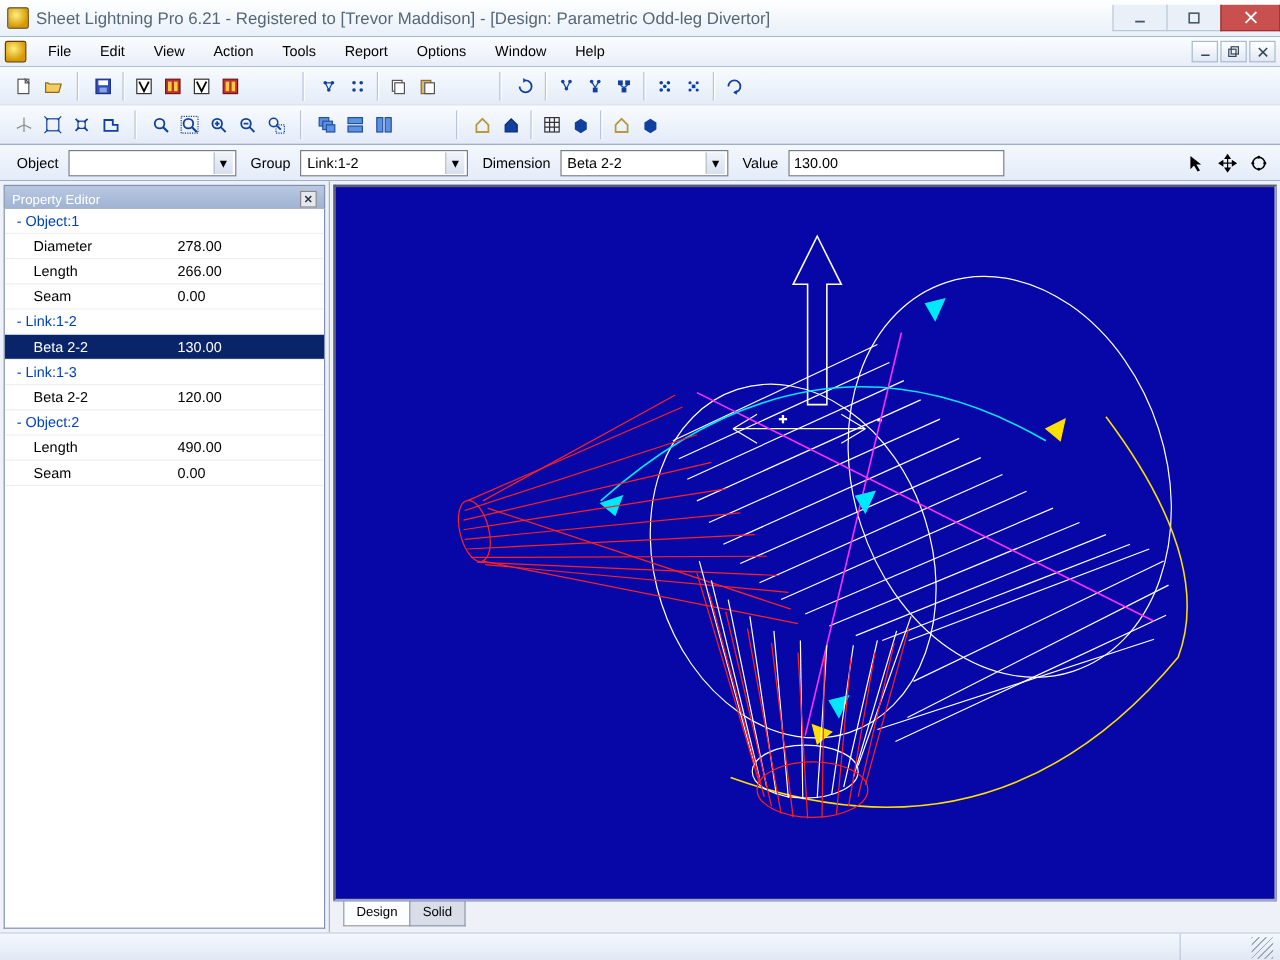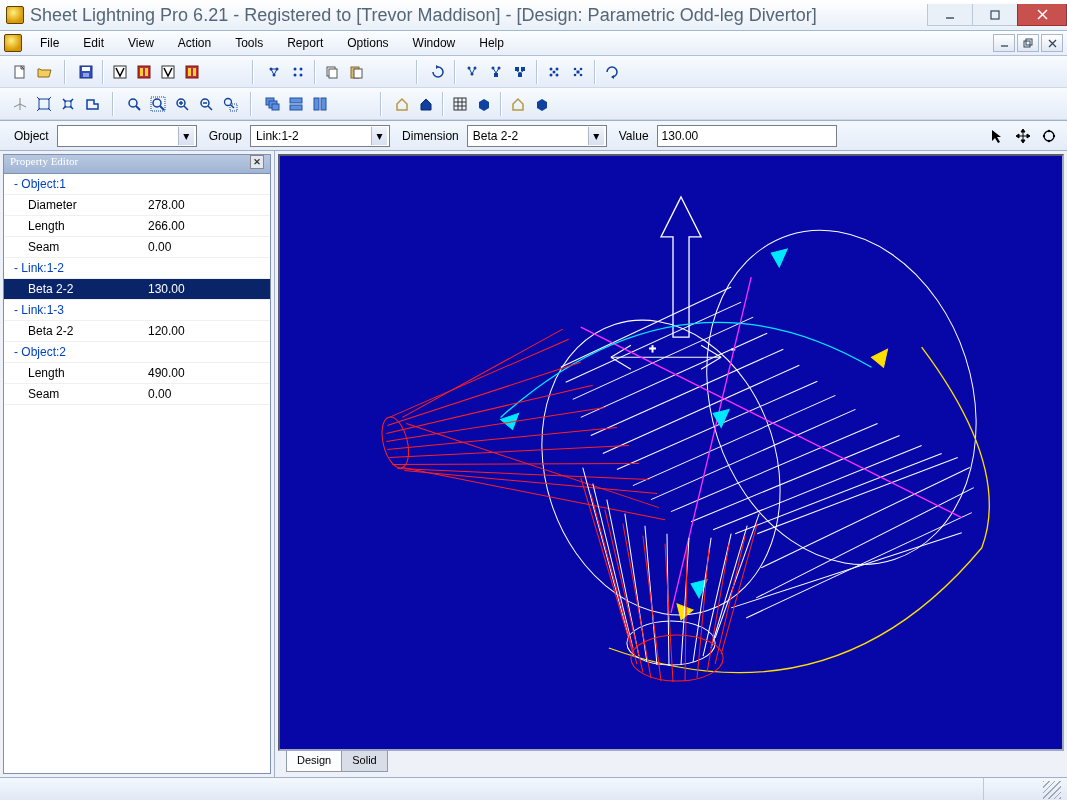--- a/index.html
+++ b/index.html
@@ -1,21 +1,21 @@
 <!DOCTYPE html>
 <html><head>
 <meta charset="utf-8">
 <style>
 * { margin: 0; padding: 0; box-sizing: border-box; }
 body { font-family: "Segoe UI", Tahoma, sans-serif; font-size: 12px; background: #fff; width: 1067px; height: 800px; overflow: hidden; }
 
 
 .titlebar { height: 31px; background: linear-gradient(#fff, #e8f0f8); border-bottom: 1px solid #a0b8d0; display: flex; align-items: center; padding-left: 6px; }
 .titlebar .app-icon { width: 18px; height: 18px; background: radial-gradient(circle at 40% 35%, #ffef80, #d89800 70%); border: 1px solid #604000; border-radius: 2px; margin-right: 6px; }
-.titlebar .title { color: #567; font-size: 18px; flex: 1; }
+.titlebar .title { color: #567; font-size: 14px; flex: 1; }
 .titlebar .winbtns { display: flex; }
 .titlebar .winbtn { width: 46px; height: 22px; border: 1px solid #bcc8d8; border-top: none; background: #eaf0f8; display: flex; align-items: center; justify-content: center; margin-left: -1px; font-size: 13px; color: #456; cursor: pointer; }
 .titlebar .winbtn.close { background: #c8504f; color: #fff; border-color: #a03030; width: 50px; }
 .titlebar .winbtn.close svg path { stroke: #fff; }
 
 
 .menubar { height: 25px; background: linear-gradient(#fbfdff, #e8eef8); border-bottom: 1px solid #b0c0d8; display: flex; align-items: center; padding: 0 4px; }
 .menubar .menu-icon { width: 18px; height: 18px; background: radial-gradient(circle at 40% 35%, #ffef80, #d89800 70%); border: 1px solid #604000; border-radius: 2px; margin-right: 6px; }
 .menubar .menu-item { padding: 3px 12px; cursor: pointer; }
 .menubar .mdi-btns { margin-left: auto; display: flex; gap: 2px; }
@@ -36,21 +36,21 @@
 .dd-select .dd-text { flex:1; padding: 0 3px; }
 .dd-select .dd-arrow { width:16px; height:18px; background: linear-gradient(#f0f4fa,#d8e0f0); border-left:1px solid #b0b8c8; display:flex; align-items:center; justify-content:center; }
 .dd-input { height: 22px; border: 1px solid #7a7e8a; background:#fff; font-size:12px; font-family:inherit; padding: 0 4px; }
 .tool-icons { margin-left:auto; display:flex; gap:2px; }
 
 
 .content { display: flex; height: calc(800px - 31px - 25px - 64px - 30px - 23px); border-bottom: 1px solid #a0b0c8; }
 
 
 .prop-panel { width: 275px; border-right: 1px solid #a0b0c8; background: #eef2f8; display:flex; flex-direction:column; padding:3px; }
-.prop-header { height: 20px; background: linear-gradient(#b8c8e0,#a0b4d4); color:#fff; font-size:11px; display:flex; align-items:flex-start; padding: 0 6px; border:1px solid #8090b0;font-family:Liberation Serif, serif;}
+.prop-header { height: 20px; background: linear-gradient(#b8c8e0,#a0b4d4); color:#fff; font-size:11px; display:flex; align-items:flex-end; padding: 0 6px; border:1px solid #8090b0;}
 .prop-header .close-x { margin-left:auto; width:14px; height:14px; background:#e4e8f0; border:1px solid #888; display:flex; align-items:center; justify-content:center; font-size:9px; color:#333; cursor:pointer; font-weight:bold;}
 .prop-body { flex:1; background:#fff; border:1px solid #8090b0; border-top:none; overflow:auto; }
 .prop-row { display:flex; height:21px; align-items:center; border-bottom:1px solid #f0f0f0; cursor:pointer;}
 .prop-row .pname { width: 140px; padding-left: 10px; }
 .prop-row .pname.indent { padding-left: 24px; }
 .prop-row .pval { flex:1; padding-left:4px; }
 .prop-row.group .pname { color:#0040c0; }
 .prop-row.selected { background:#0a246a; color:#fff; }
 .prop-row.selected .pval { background:#0a246a; color:#fff; }
 

